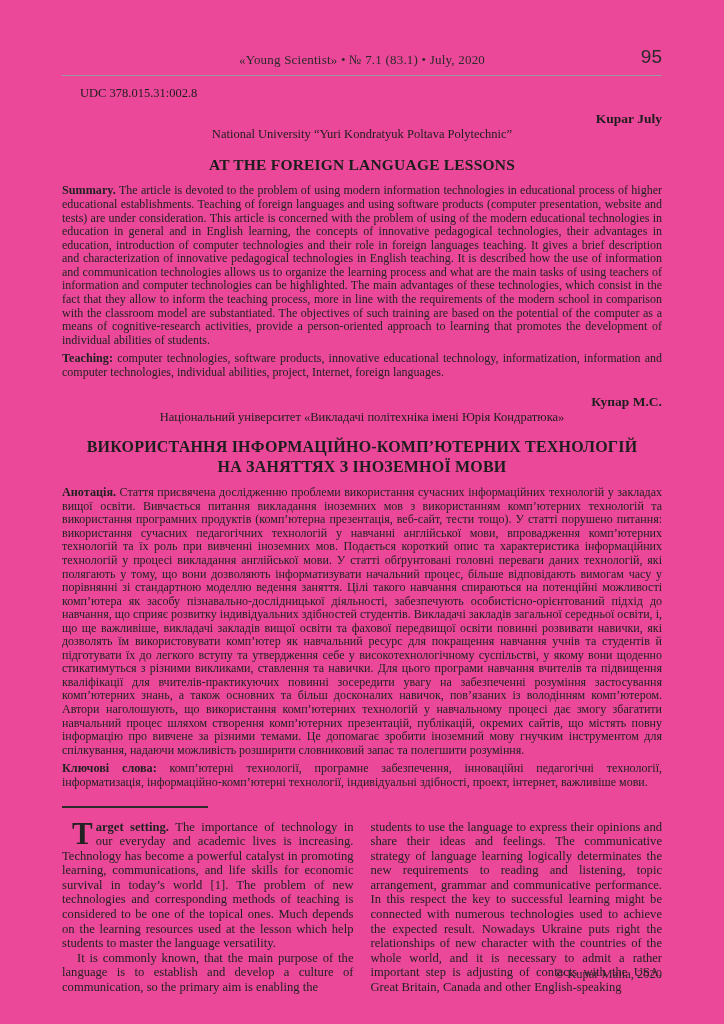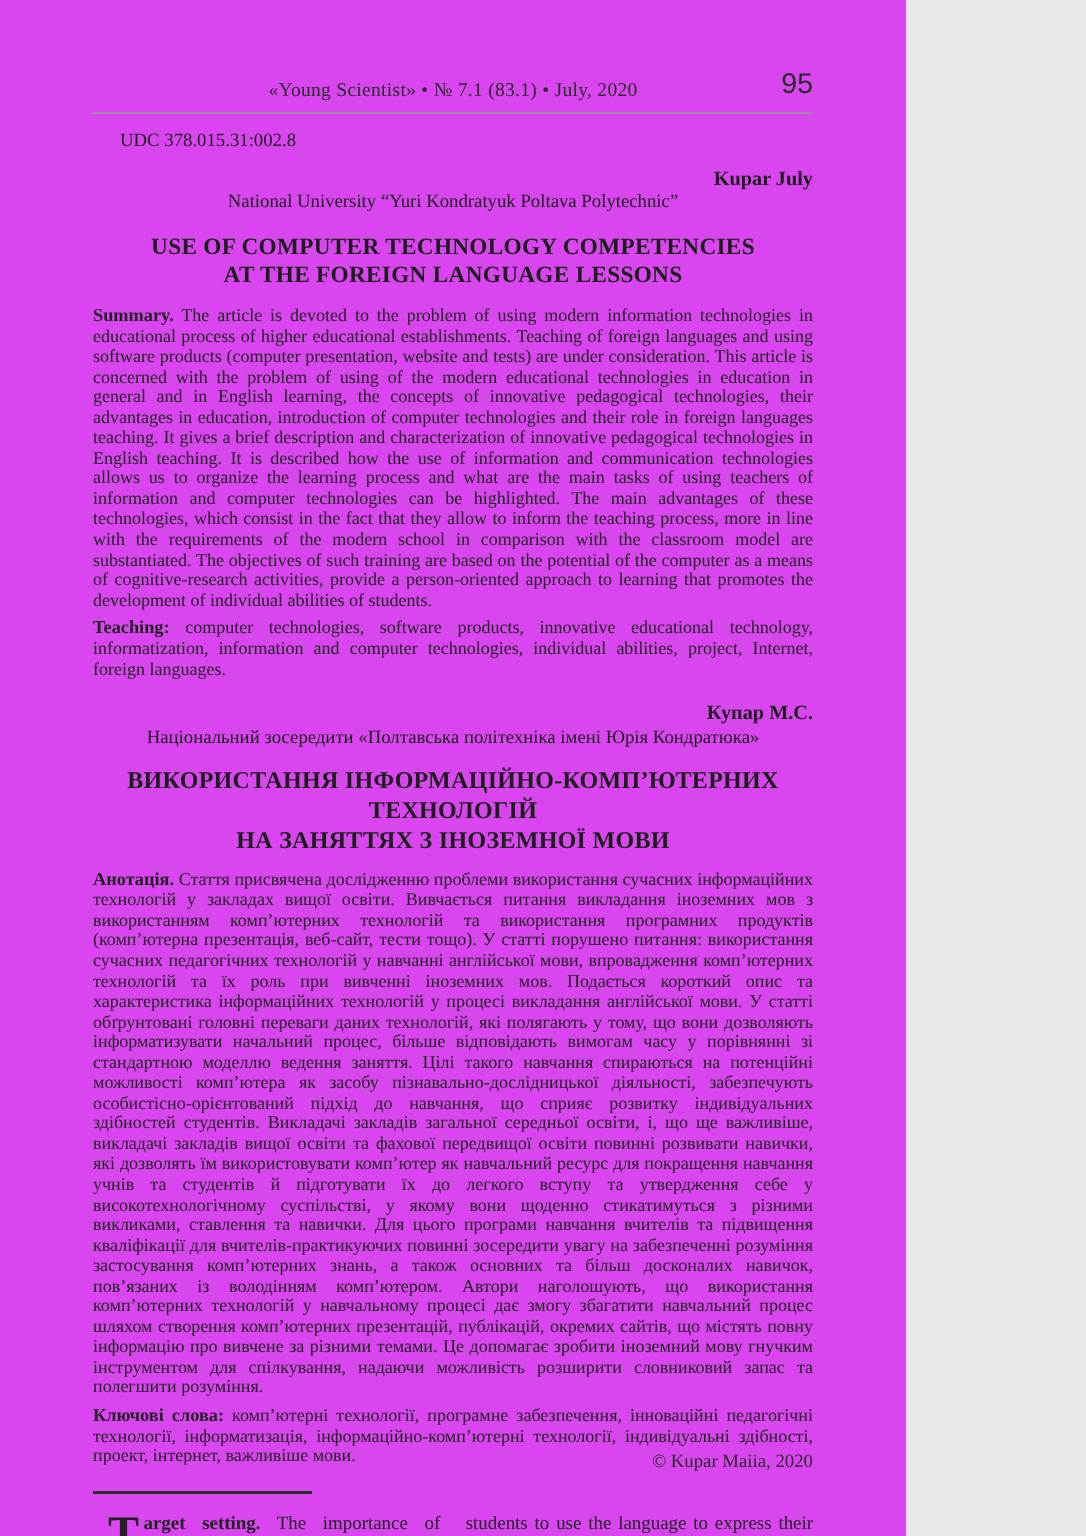--- a/index.html
+++ b/index.html
@@ -1,22 +1,22 @@
 <!DOCTYPE html>
 <html lang="en"><head>
 <meta charset="utf-8">
 <style>
   * { margin: 0; padding: 0; box-sizing: border-box; }
   html, body { background: #e8e8e8; }
   body { width: 724px; font-family: "Liberation Serif", serif; color: #1d1d1d; }
   .page {
     position: relative;
-    width: 604px;
+    width: 724px;
     height: 1024px;
-    background: #d946ef;
+    background: #ec4899;
     padding: 52px 62px 0 62px;
     overflow: hidden;
   }
   
   .running-head {
     position: relative;
     border-bottom: 1px solid #9a9a9a;
     padding-bottom: 7px;
     margin-bottom: 9px;
   }
@@ -106,31 +106,30 @@
   <div class="meta-block">
     <div>UDC 378.015.31:002.8</div>
   </div>
 
   <div class="author-block">
     <div class="author-name">Kupar July</div>
     <div class="author-affiliation">National University “Yuri Kondratyuk Poltava Polytechnic”</div>
   </div>
 
   <h1 class="article-title">
-    <div>USE OF COMPUTER TECHNOLOGY COMPETENCIES</div>
     <div>AT THE FOREIGN LANGUAGE LESSONS</div>
   </h1>
 
   <p class="abstract"><b>Summary.</b><span> The article is devoted to the problem of using modern information technologies in educational process of higher educational establishments. Teaching of foreign languages and using software products (computer presentation, website and tests) are under consideration. This article is concerned with the problem of using of the modern educational technologies in education in general and in English learning, the concepts of innovative pedagogical technologies, their advantages in education, introduction of computer technologies and their role in foreign languages teaching. It gives a brief description and characterization of innovative pedagogical technologies in English teaching. It is described how the use of information and communication technologies allows us to organize the learning process and what are the main tasks of using teachers of information and computer technologies can be highlighted. The main advantages of these technologies, which consist in the fact that they allow to inform the teaching process, more in line with the requirements of the modern school in comparison with the classroom model are substantiated. The objectives of such training are based on the potential of the computer as a means of cognitive-research activities, provide a person-oriented approach to learning that promotes the development of individual abilities of students.</span></p>
 
   <p class="abstract"><b>Teaching:</b><span> computer technologies, software products, innovative educational technology, informatization, information and computer technologies, individual abilities, project, Internet, foreign languages.</span></p>
 
   <div class="author-block" style="margin-top:14px;">
     <div class="author-name">Купар М.С.</div>
-    <div class="author-affiliation">Національний зосередити «Полтавська політехніка імені Юрія Кондратюка»</div>
+    <div class="author-affiliation">Національний університет «Викладачі політехніка імені Юрія Кондратюка»</div>
   </div>
 
   <h2 class="article-title uk">
     <div>ВИКОРИСТАННЯ ІНФОРМАЦІЙНО-КОМП’ЮТЕРНИХ ТЕХНОЛОГІЙ</div>
     <div>НА ЗАНЯТТЯХ З ІНОЗЕМНОЇ МОВИ</div>
   </h2>
 
   <p class="abstract"><b>Анотація.</b><span> Стаття присвячена дослідженню проблеми використання сучасних інформаційних технологій у закладах вищої освіти. Вивчається питання викладання іноземних мов з використанням комп’ютерних технологій та використання програмних продуктів (комп’ютерна презентація, веб-сайт, тести тощо). У статті порушено питання: використання сучасних педагогічних технологій у навчанні англійської мови, впровадження комп’ютерних технологій та їх роль при вивченні іноземних мов. Подається короткий опис та характеристика інформаційних технологій у процесі викладання англійської мови. У статті обґрунтовані головні переваги даних технологій, які полягають у тому, що вони дозволяють інформатизувати начальний процес, більше відповідають вимогам часу у порівнянні зі стандартною моделлю ведення заняття. Цілі такого навчання спираються на потенційні можливості комп’ютера як засобу пізнавально-дослідницької діяльності, забезпечують особистісно-орієнтований підхід до навчання, що сприяє розвитку індивідуальних здібностей студентів. Викладачі закладів загальної середньої освіти, і, що ще важливіше, викладачі закладів вищої освіти та фахової передвищої освіти повинні розвивати навички, які дозволять їм використовувати комп’ютер як навчальний ресурс для покращення навчання учнів та студентів й підготувати їх до легкого вступу та утвердження себе у високотехнологічному суспільстві, у якому вони щоденно стикатимуться з різними викликами, ставлення та навички. Для цього програми навчання вчителів та підвищення кваліфікації для вчителів-практикуючих повинні зосередити увагу на забезпеченні розуміння застосування комп’ютерних знань, а також основних та більш досконалих навичок, пов’язаних із володінням комп’ютером. Автори наголошують, що використання комп’ютерних технологій у навчальному процесі дає змогу збагатити навчальний процес шляхом створення комп’ютерних презентацій, публікацій, окремих сайтів, що містять повну інформацію про вивчене за різними темами. Це допомагає зробити іноземний мову гнучким інструментом для спілкування, надаючи можливість розширити словниковий запас та полегшити розуміння.</span></p>
 
   <p class="abstract"><b>Ключові слова:</b><span> комп’ютерні технології, програмне забезпечення, інноваційні педагогічні технології, інформатизація, інформаційно-комп’ютерні технології, індивідуальні здібності, проект, інтернет, важливіше мови.</span></p>

